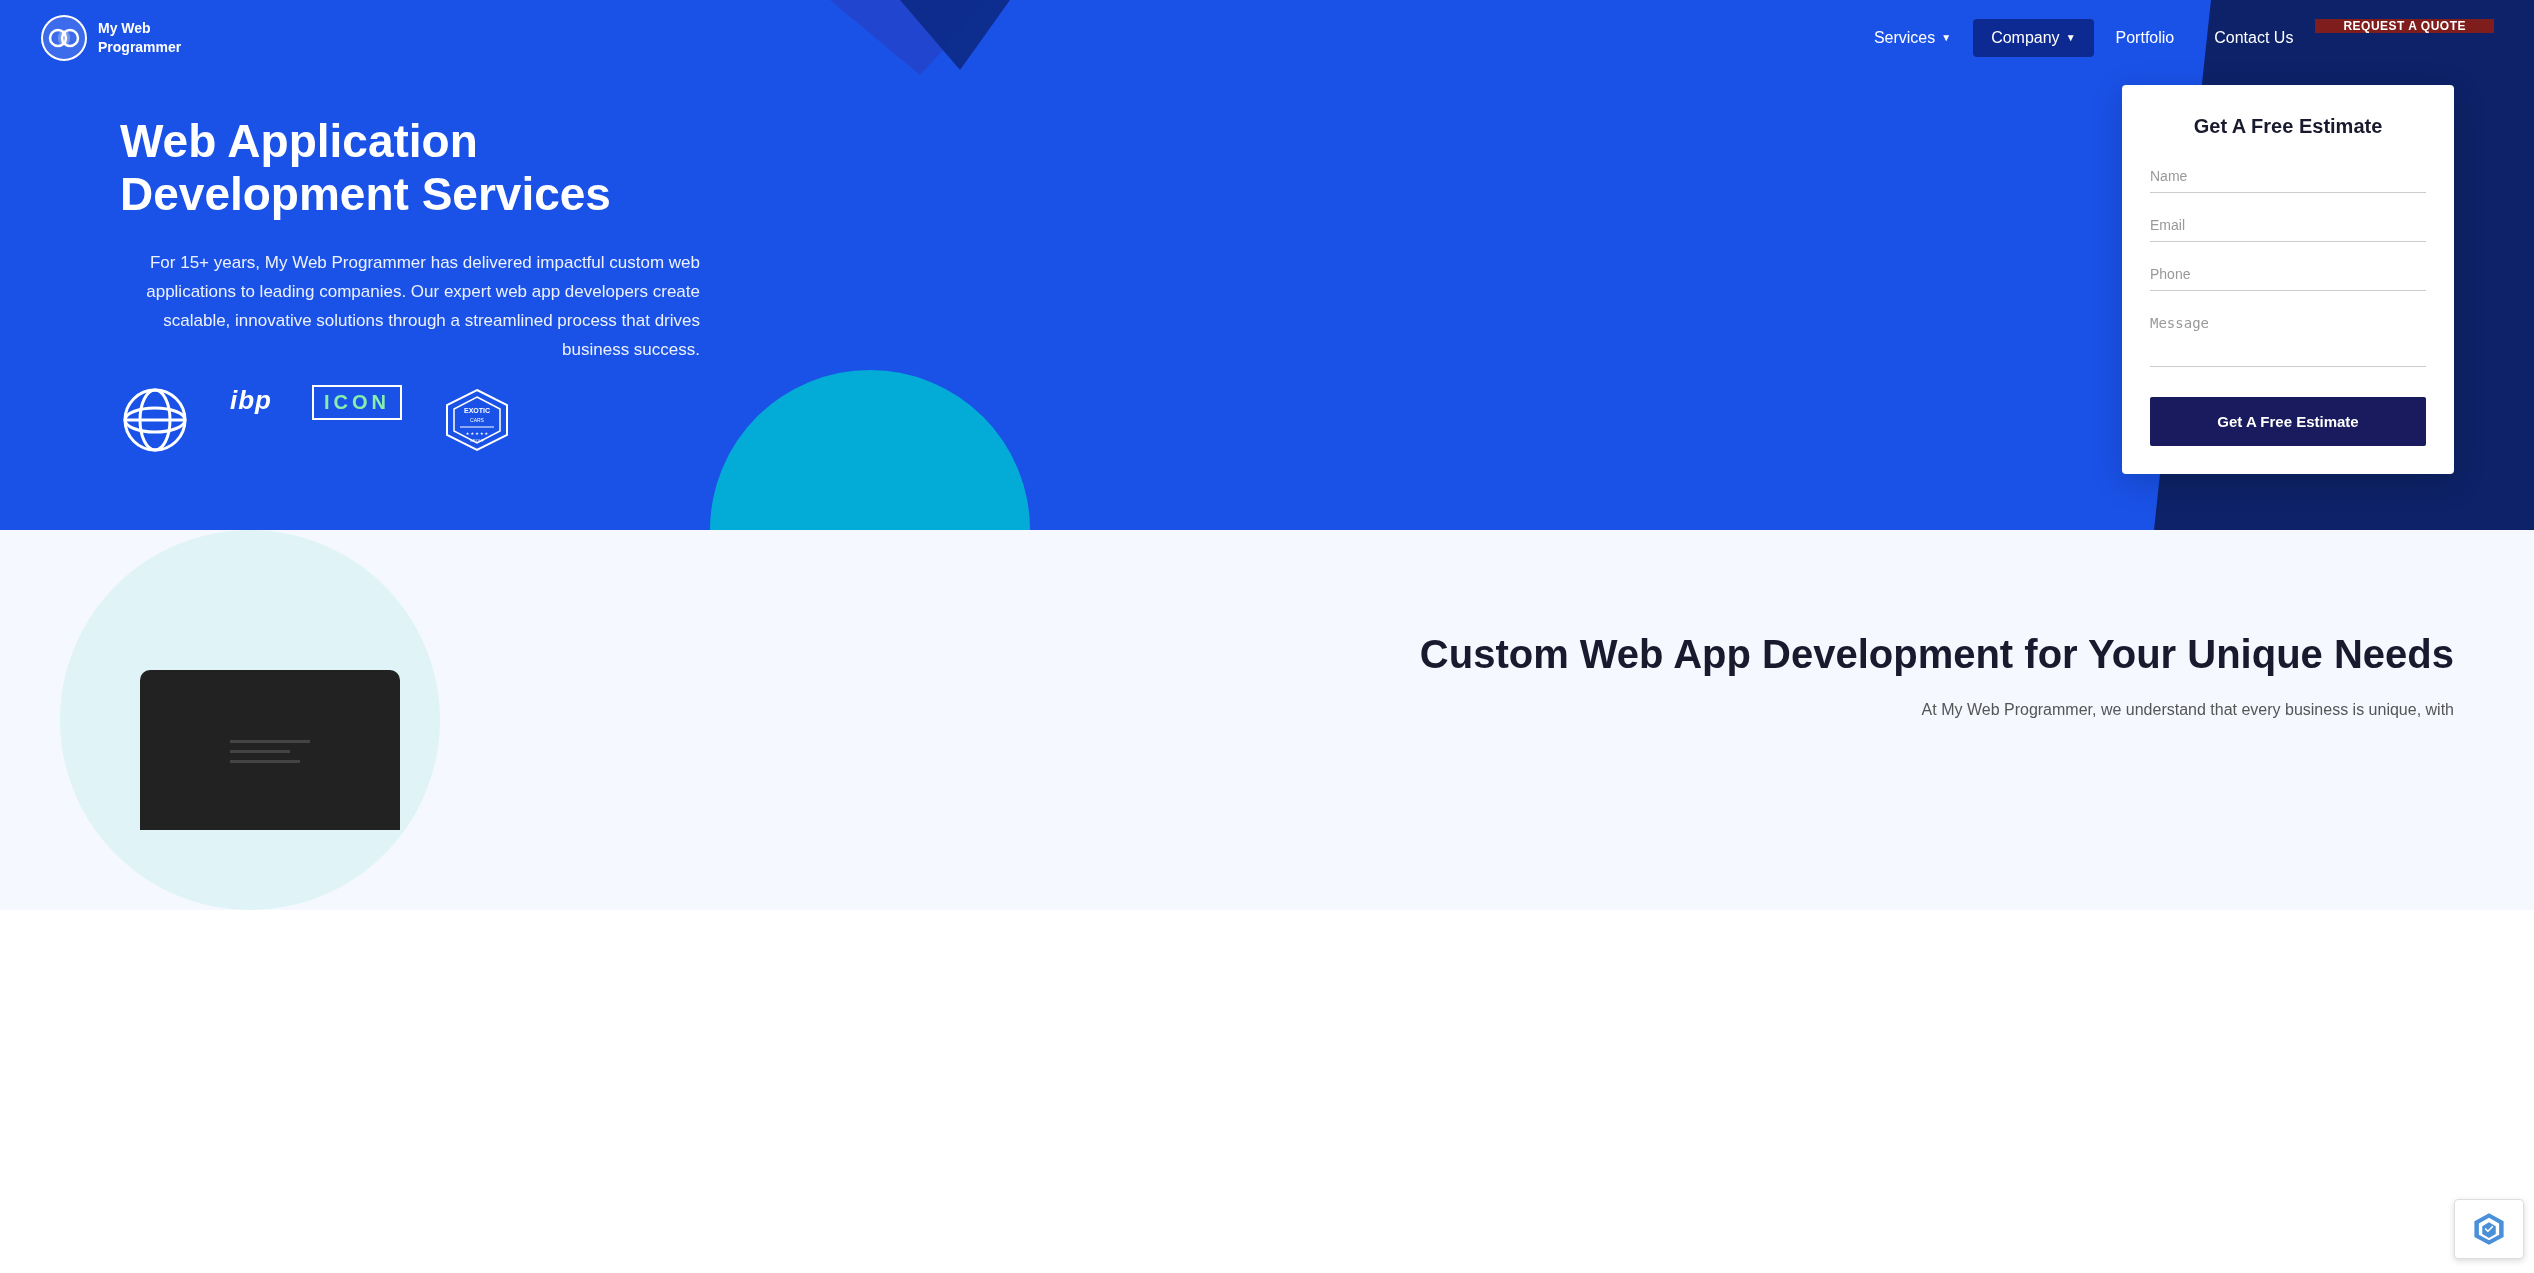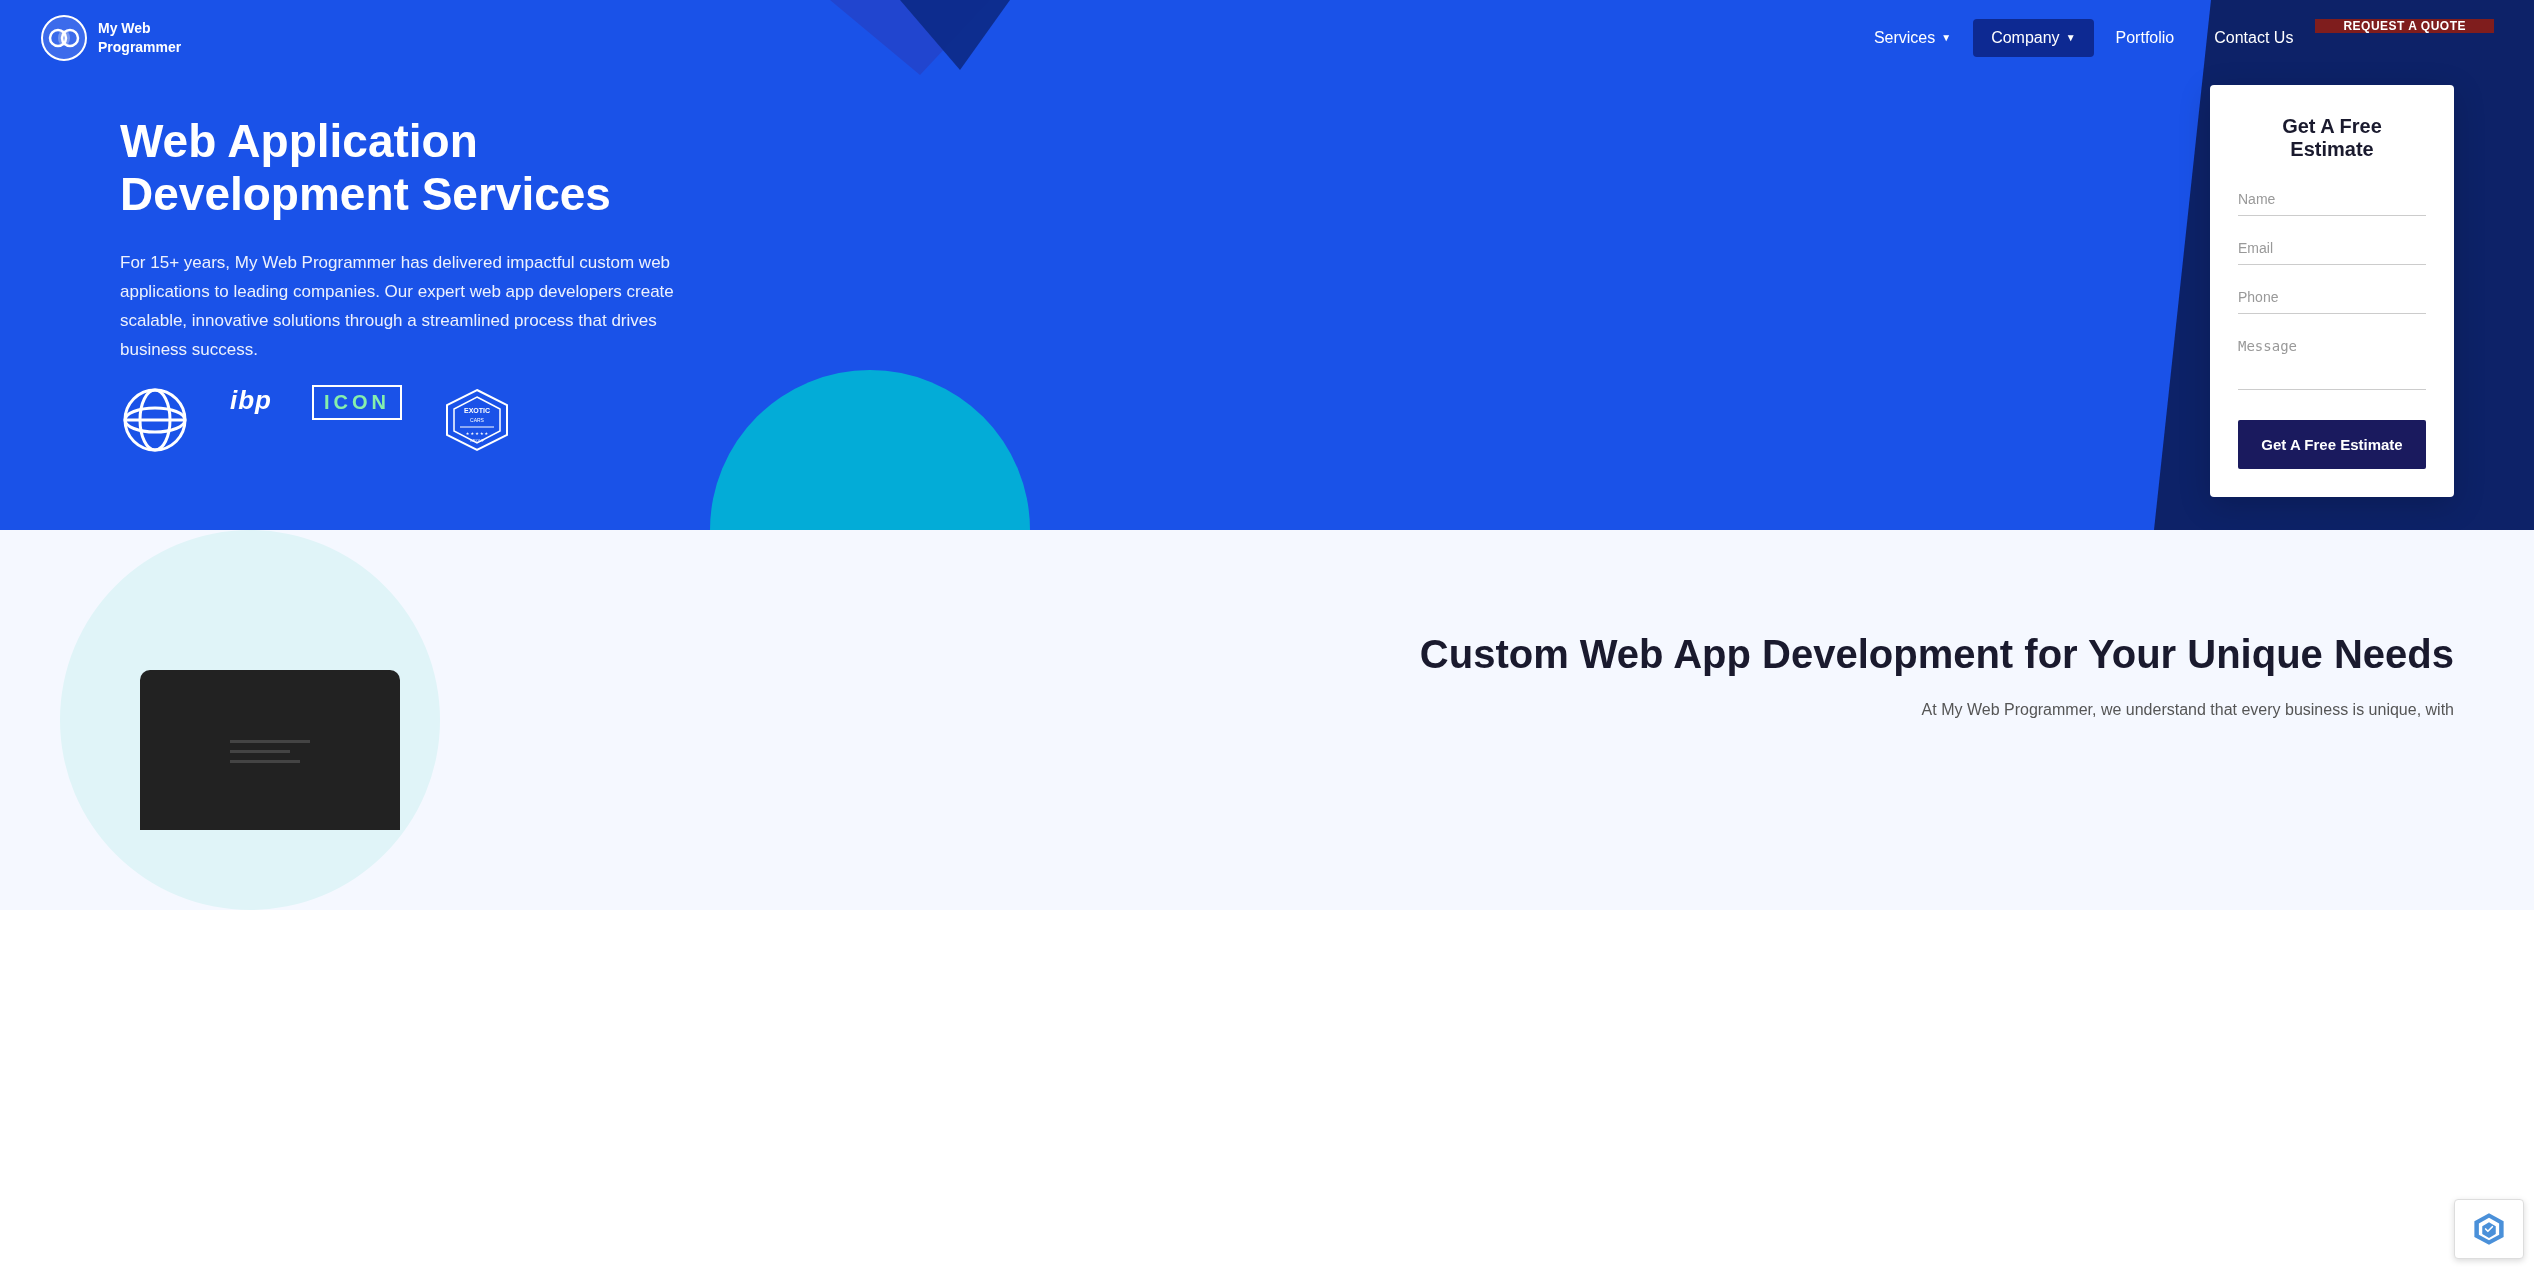--- a/index.html
+++ b/index.html
@@ -96,39 +96,40 @@
       font-weight: 800;
       line-height: 1.15;
       margin-bottom: 28px;
     }
     .hero-desc {
       color: rgba(255,255,255,0.92);
       font-size: 17px;
       line-height: 1.7;
       margin-bottom: 20px;
       max-width: 580px;
+      text-align: right;
     }
     .client-logos {
       display: flex;
       align-items: flex-start;
       gap: 40px;
       flex-wrap: wrap;
     }
     .client-logo {
       display: flex;
       align-items: center;
       justify-content: center;
     }
 
     
     .form-card {
       position: absolute;
       right: 80px;
       top: 85px;
-      width: 244px;
+      width: 332px;
       background: #fff;
       border-radius: 4px;
       padding: 30px 28px 28px;
       box-shadow: 0 8px 32px rgba(0,0,0,0.18);
       z-index: 10;
     }
     .form-card-title {
       font-size: 20px;
       font-weight: 700;
       color: #1a1a2e;

